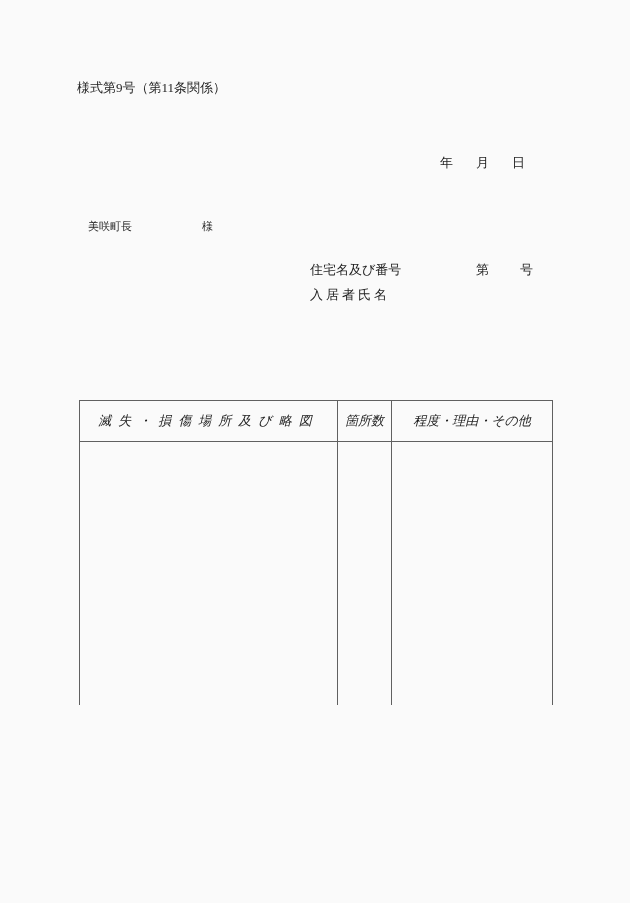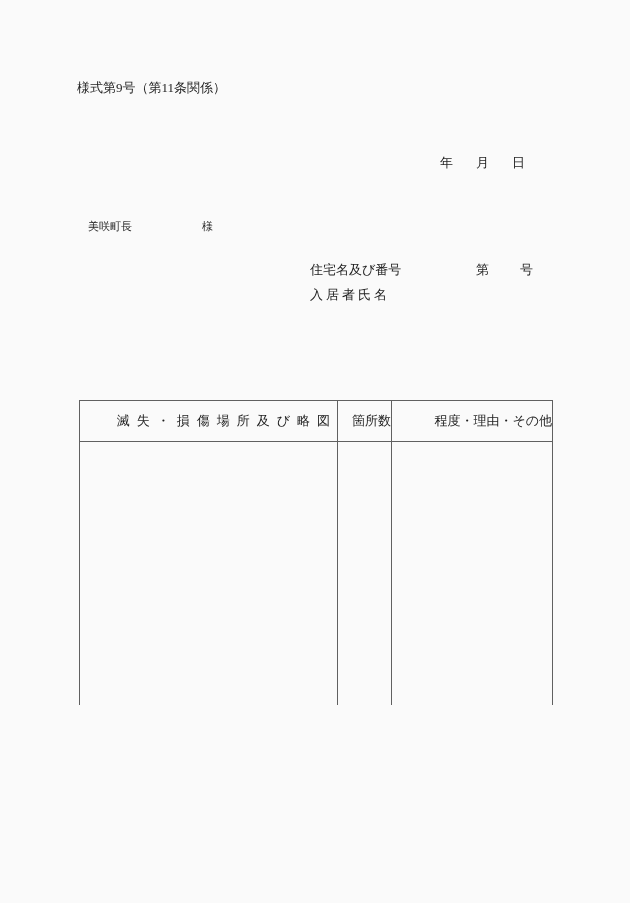--- a/index.html
+++ b/index.html
@@ -89,22 +89,23 @@
   .damage-table th,
   .damage-table td {
     border: 1px solid #606060;
     padding: 0;
     background: #fafafa;
   }
   .damage-table th {
     font-weight: normal;
     font-size: 13px;
     height: 40px;
-    text-align: right;
+    text-align: center;
     vertical-align: middle;
+    font-style: italic;
   }
   .th-location {
     letter-spacing: 7px;
   }
   .damage-table td {
     height: 300px;
     vertical-align: top;
     font-size: 13px;
   }
 </style>

